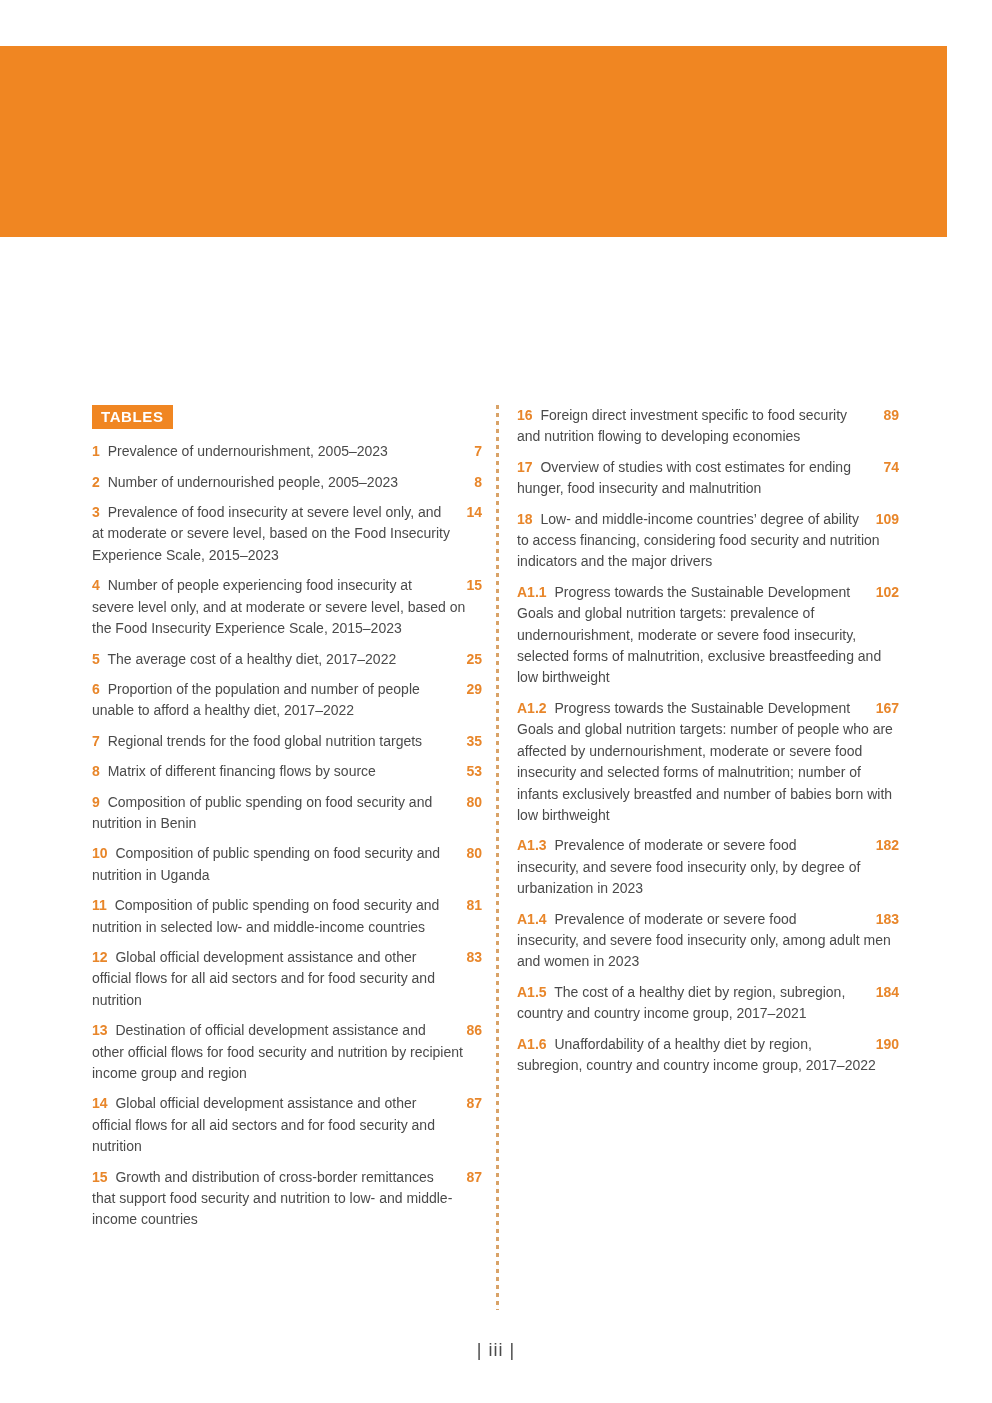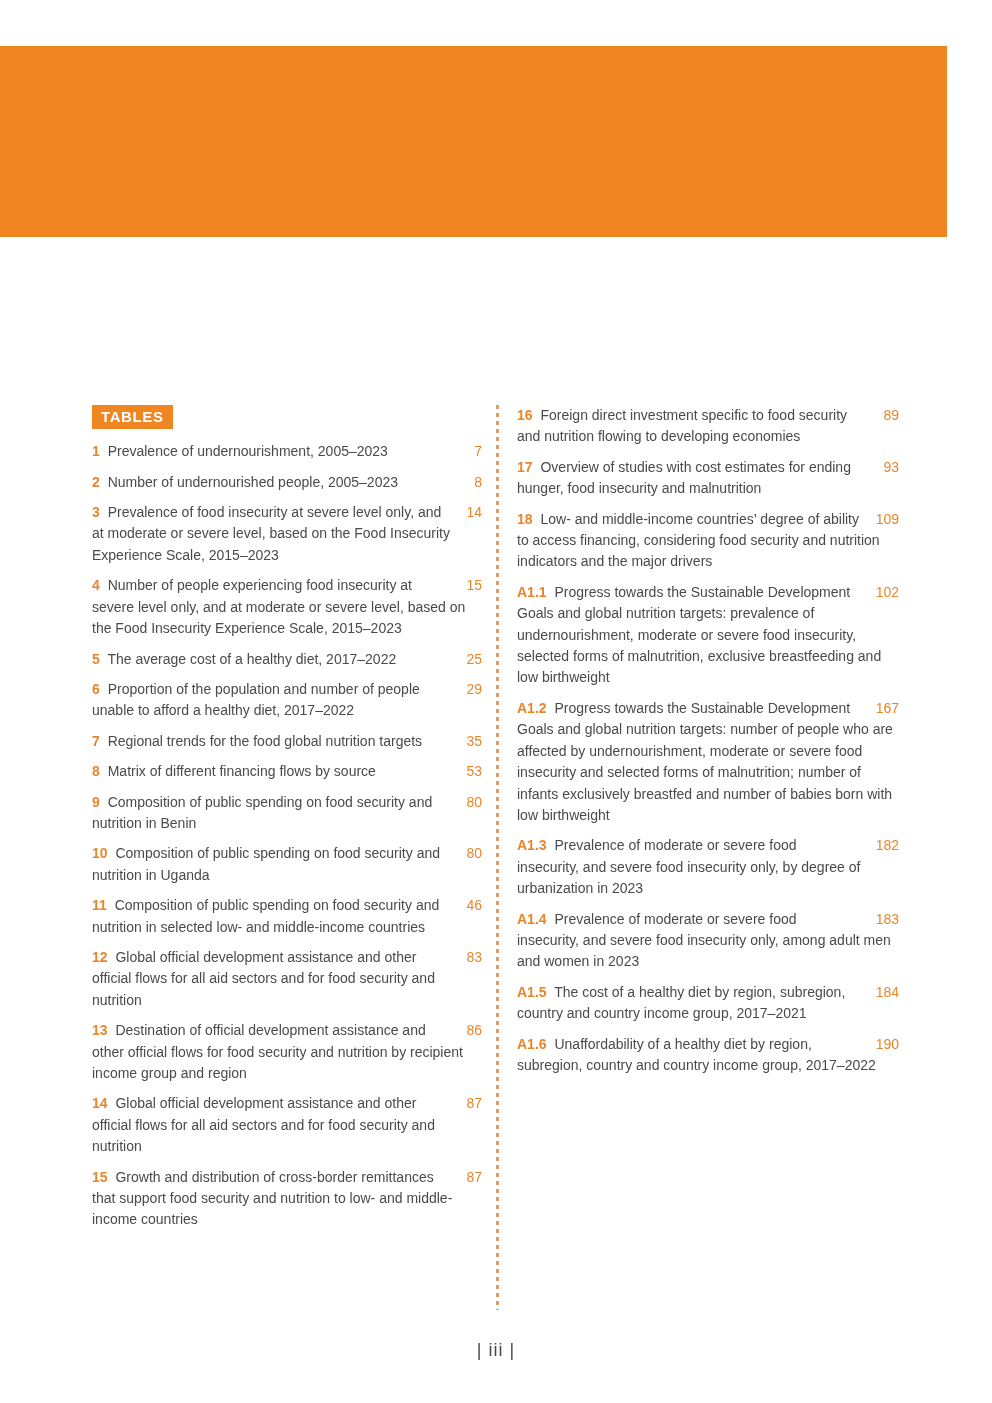--- a/index.html
+++ b/index.html
@@ -83,21 +83,21 @@
     font-weight: bold;
     margin-right: 4px;
     text-align: right;
   }
   .toc-entry .title {
     color: #4A4A4A;
   }
   
   .toc-entry .page {
     color: #E8862A;
-    font-weight: normal;
+    font-weight: bold;
     float: right;
     margin-left: 14px;
     
   }
   .toc-entry::after {
     content: "";
     display: block;
     clear: both;
   }
 
@@ -131,32 +131,32 @@
         <div class="toc-entry"><span class="page">7</span><span class="num">1</span><span class="title"> Prevalence of undernourishment, 2005–2023</span></div>
         <div class="toc-entry"><span class="page">8</span><span class="num">2</span><span class="title"> Number of undernourished people, 2005–2023</span></div>
         <div class="toc-entry"><span class="page">14</span><span class="num">3</span><span class="title"> Prevalence of food insecurity at severe level only, and at moderate or severe level, based on the Food Insecurity Experience Scale, 2015–2023</span></div>
         <div class="toc-entry"><span class="page">15</span><span class="num">4</span><span class="title"> Number of people experiencing food insecurity at severe level only, and at moderate or severe level, based on the Food Insecurity Experience Scale, 2015–2023</span></div>
         <div class="toc-entry"><span class="page">25</span><span class="num">5</span><span class="title"> The average cost of a healthy diet, 2017–2022</span></div>
         <div class="toc-entry"><span class="page">29</span><span class="num">6</span><span class="title"> Proportion of the population and number of people unable to afford a healthy diet, 2017–2022</span></div>
         <div class="toc-entry"><span class="page">35</span><span class="num">7</span><span class="title"> Regional trends for the food global nutrition targets</span></div>
         <div class="toc-entry"><span class="page">53</span><span class="num">8</span><span class="title"> Matrix of different financing flows by source</span></div>
         <div class="toc-entry"><span class="page">80</span><span class="num">9</span><span class="title"> Composition of public spending on food security and nutrition in Benin</span></div>
         <div class="toc-entry"><span class="page">80</span><span class="num">10</span><span class="title"> Composition of public spending on food security and nutrition in Uganda</span></div>
-        <div class="toc-entry"><span class="page">46</span><span class="num">11</span><span class="title"> Composition of public spending on food security and nutrition in selected low- and middle-income countries</span></div>
+        <div class="toc-entry"><span class="page">81</span><span class="num">11</span><span class="title"> Composition of public spending on food security and nutrition in selected low- and middle-income countries</span></div>
         <div class="toc-entry"><span class="page">83</span><span class="num">12</span><span class="title"> Global official development assistance and other official flows for all aid sectors and for food security and nutrition</span></div>
         <div class="toc-entry"><span class="page">86</span><span class="num">13</span><span class="title"> Destination of official development assistance and other official flows for food security and nutrition by recipient income group and region</span></div>
         <div class="toc-entry"><span class="page">87</span><span class="num">14</span><span class="title"> Global official development assistance and other official flows for all aid sectors and for food security and nutrition</span></div>
         <div class="toc-entry"><span class="page">87</span><span class="num">15</span><span class="title"> Growth and distribution of cross-border remittances that support food security and nutrition to low- and middle-income countries</span></div>
       </div>
   </div>
 
   <div class="col col-right">
     <div id="right-list">
         <div class="toc-entry"><span class="page">89</span><span class="num">16</span><span class="title"> Foreign direct investment specific to food security and nutrition flowing to developing economies</span></div>
-        <div class="toc-entry"><span class="page">93</span><span class="num">17</span><span class="title"> Overview of studies with cost estimates for ending hunger, food insecurity and malnutrition</span></div>
+        <div class="toc-entry"><span class="page">74</span><span class="num">17</span><span class="title"> Overview of studies with cost estimates for ending hunger, food insecurity and malnutrition</span></div>
         <div class="toc-entry"><span class="page">109</span><span class="num">18</span><span class="title"> Low- and middle-income countries’ degree of ability to access financing, considering food security and nutrition indicators and the major drivers</span></div>
         <div class="toc-entry"><span class="page">102</span><span class="num">A1.1</span><span class="title"> Progress towards the Sustainable Development Goals and global nutrition targets: prevalence of undernourishment, moderate or severe food insecurity, selected forms of malnutrition, exclusive breastfeeding and low birthweight</span></div>
         <div class="toc-entry"><span class="page">167</span><span class="num">A1.2</span><span class="title"> Progress towards the Sustainable Development Goals and global nutrition targets: number of people who are affected by undernourishment, moderate or severe food insecurity and selected forms of malnutrition; number of infants exclusively breastfed and number of babies born with low birthweight</span></div>
         <div class="toc-entry"><span class="page">182</span><span class="num">A1.3</span><span class="title"> Prevalence of moderate or severe food insecurity, and severe food insecurity only, by degree of urbanization in 2023</span></div>
         <div class="toc-entry"><span class="page">183</span><span class="num">A1.4</span><span class="title"> Prevalence of moderate or severe food insecurity, and severe food insecurity only, among adult men and women in 2023</span></div>
         <div class="toc-entry"><span class="page">184</span><span class="num">A1.5</span><span class="title"> The cost of a healthy diet by region, subregion, country and country income group, 2017–2021</span></div>
         <div class="toc-entry"><span class="page">190</span><span class="num">A1.6</span><span class="title"> Unaffordability of a healthy diet by region, subregion, country and country income group, 2017–2022</span></div>
       </div>
   </div>
 

